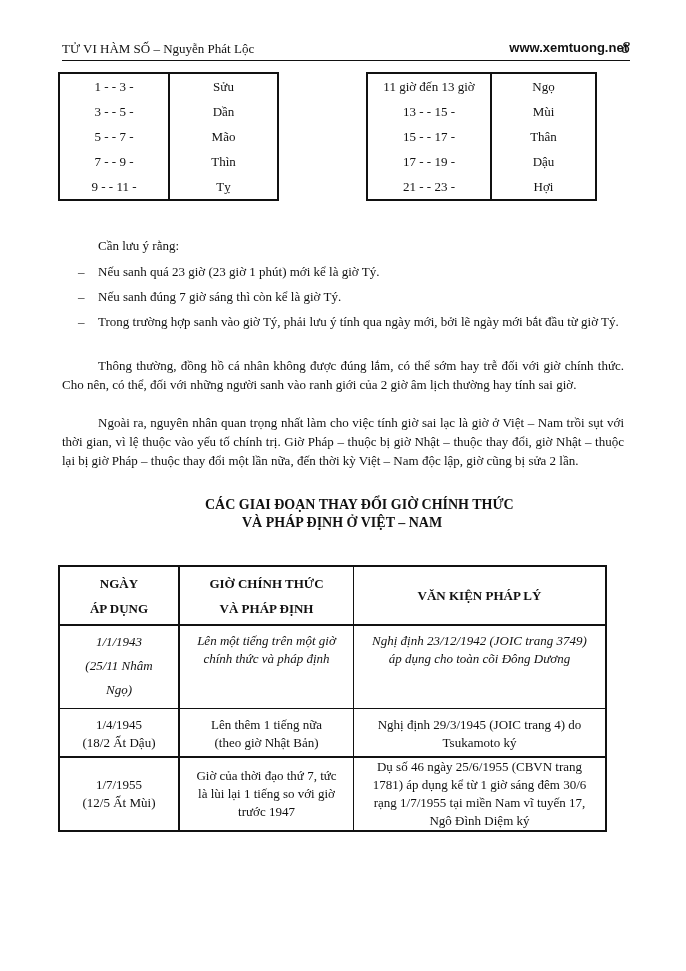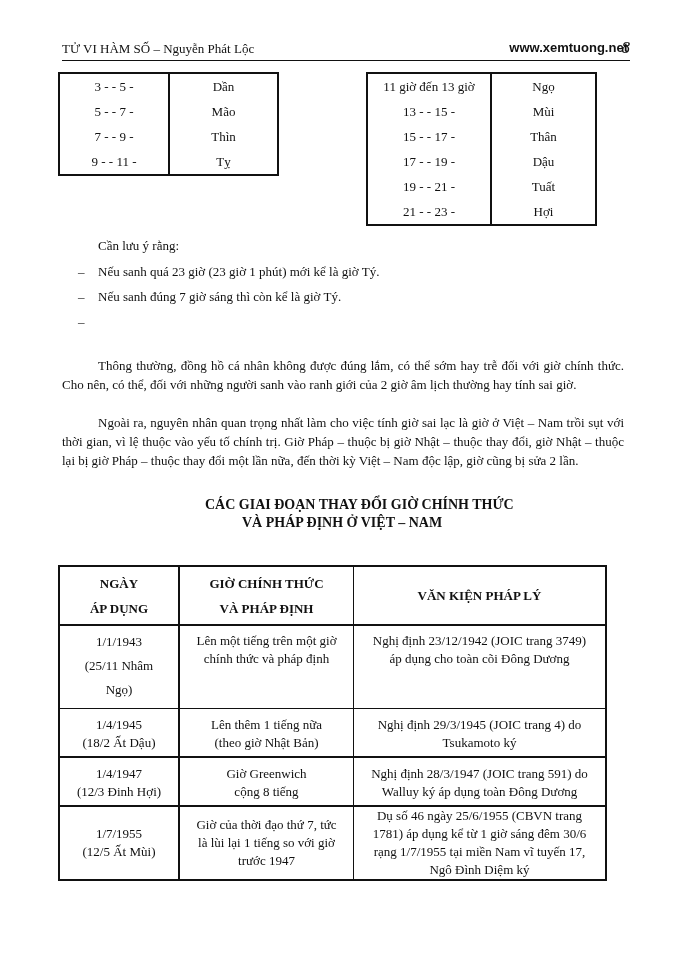--- a/index.html
+++ b/index.html
@@ -47,21 +47,21 @@
       position: absolute; left: 58px; top: 565px; border-collapse: collapse;
       font-size: 13px; border: 2.5px solid #111;
     }
     .main-table td, .main-table th { text-align: center; vertical-align: top; padding: 0; }
     .main-table th { font-weight: bold; font-size: 13px; vertical-align: middle; height: 57px; line-height: 25px; }
     .main-table .col1 { width: 118px; border-right: 2.5px solid #111; }
     .main-table .col2 { width: 173px; border-right: 1.3px solid #111; }
     .main-table .col3 { width: 251px; }
     .main-table tr.row td { border-top: 1.3px solid #111; line-height: 18px; }
     .main-table tr.head th { border-bottom: 2.5px solid #111; }
-    .main-table tr.r1 td { height: 76px; padding-top: 6px; }
+    .main-table tr.r1 td { height: 76px; padding-top: 6px; font-style: italic; }
     .main-table tr.r1 td.col1 { line-height: 24px; padding-top: 4px; }
     .main-table tr.r2 td { height: 40px; padding-top: 7px; }
     .main-table tr.r3 td { height: 40px; padding-top: 7px; }
     .main-table tr.r4 td { height: 68px; vertical-align: middle; }
     .main-table tr.r2, .main-table tr.r3 {}
     .main-table tr.r3 td { border-top: 2px solid #111; }
     .main-table tr.r4 td { border-top: 2px solid #111; }
     .cell-line { display: block; }
   </style>
 </head>
@@ -69,20 +69,24 @@
 
 <div class="header">
   <span class="book-title">TỬ VI HÀM SỐ – Nguyễn Phát Lộc</span>
   <span class="site">www.xemtuong.net</span>
   <span class="page-num">8</span>
 </div>
 
 <table class="small-table tbl-left">
   <tbody>
     <tr>
+        <td class="c1">1 - - 3 -</td>
+        <td class="c2">Sửu</td>
+      </tr>
+    <tr>
         <td class="c1">3 - - 5 -</td>
         <td class="c2">Dần</td>
       </tr>
     <tr>
         <td class="c1">5 - - 7 -</td>
         <td class="c2">Mão</td>
       </tr>
     <tr>
         <td class="c1">7 - - 9 -</td>
         <td class="c2">Thìn</td>
@@ -104,24 +108,20 @@
         <td class="c1">13 - - 15 -</td>
         <td class="c2">Mùi</td>
       </tr>
     <tr>
         <td class="c1">15 - - 17 -</td>
         <td class="c2">Thân</td>
       </tr>
     <tr>
         <td class="c1">17 - - 19 -</td>
         <td class="c2">Dậu</td>
-      </tr>
-    <tr>
-        <td class="c1">19 - - 21 -</td>
-        <td class="c2">Tuất</td>
       </tr>
     <tr>
         <td class="c1">21 - - 23 -</td>
         <td class="c2">Hợi</td>
       </tr>
   </tbody>
 </table>
 
 <div class="note-intro">Cần lưu ý rằng:</div>
 
@@ -129,20 +129,21 @@
   <div class="bullet">
     <span class="dash">–</span>
     <span>Nếu sanh quá 23 giờ (23 giờ 1 phút) mới kể là giờ Tý.</span>
   </div>
   <div class="bullet">
     <span class="dash">–</span>
     <span>Nếu sanh đúng 7 giờ sáng thì còn kể là giờ Tý.</span>
   </div>
   <div class="bullet" style="text-align: justify;">
     <span class="dash">–</span>
+    <span>Trong trường hợp sanh vào giờ Tý, phải lưu ý tính qua ngày mới, bởi lẽ ngày mới bắt đầu từ giờ Tý.</span>
   </div>
 </div>
 
 <p class="para para1" style="margin:0;">Thông thường, đồng hồ cá nhân không được đúng lắm, có thể sớm hay trễ đối với giờ chính thức. Cho nên, có thể, đối với những người sanh vào ranh giới của 2 giờ âm lịch thường hay tính sai giờ.</p>
 <p class="para para2" style="margin:0;">Ngoài ra, nguyên nhân quan trọng nhất làm cho việc tính giờ sai lạc là giờ ở Việt – Nam trồi sụt với thời gian, vì lệ thuộc vào yếu tố chính trị. Giờ Pháp – thuộc bị giờ Nhật – thuộc thay đổi, giờ Nhật – thuộc lại bị giờ Pháp – thuộc thay đổi một lần nữa, đến thời kỳ Việt – Nam độc lập, giờ cũng bị sửa 2 lần.</p>
 
 <div class="section-title">
   <span class="l1">CÁC GIAI ĐOẠN THAY ĐỔI GIỜ CHÍNH THỨC</span>
   <span class="l2">VÀ PHÁP ĐỊNH Ở VIỆT – NAM</span>
 </div>
@@ -186,34 +187,20 @@
       </td>
       <td class="col2">
         <span class="cell-line">Lên thêm 1 tiếng nữa</span>
         <span class="cell-line">(theo giờ Nhật Bản)</span>
       </td>
       <td class="col3">
         <span class="cell-line">Nghị định 29/3/1945 (JOIC trang 4) do</span>
         <span class="cell-line">Tsukamoto ký</span>
       </td>
     </tr>
-    <tr class="row r3">
-      <td class="col1">
-        <span class="cell-line">1/4/1947</span>
-        <span class="cell-line">(12/3 Đinh Hợi)</span>
-      </td>
-      <td class="col2">
-        <span class="cell-line">Giờ Greenwich</span>
-        <span class="cell-line">cộng 8 tiếng</span>
-      </td>
-      <td class="col3">
-        <span class="cell-line">Nghị định 28/3/1947 (JOIC trang 591) do</span>
-        <span class="cell-line">Walluy ký áp dụng toàn Đông Dương</span>
-      </td>
-    </tr>
     <tr class="row r4">
       <td class="col1">
         <span class="cell-line">1/7/1955</span>
         <span class="cell-line">(12/5 Ất Mùi)</span>
       </td>
       <td class="col2">
         <span class="cell-line">Giờ của thời đạo thứ 7, tức</span>
         <span class="cell-line">là lùi lại 1 tiếng so với giờ</span>
         <span class="cell-line">trước 1947</span>
       </td>

